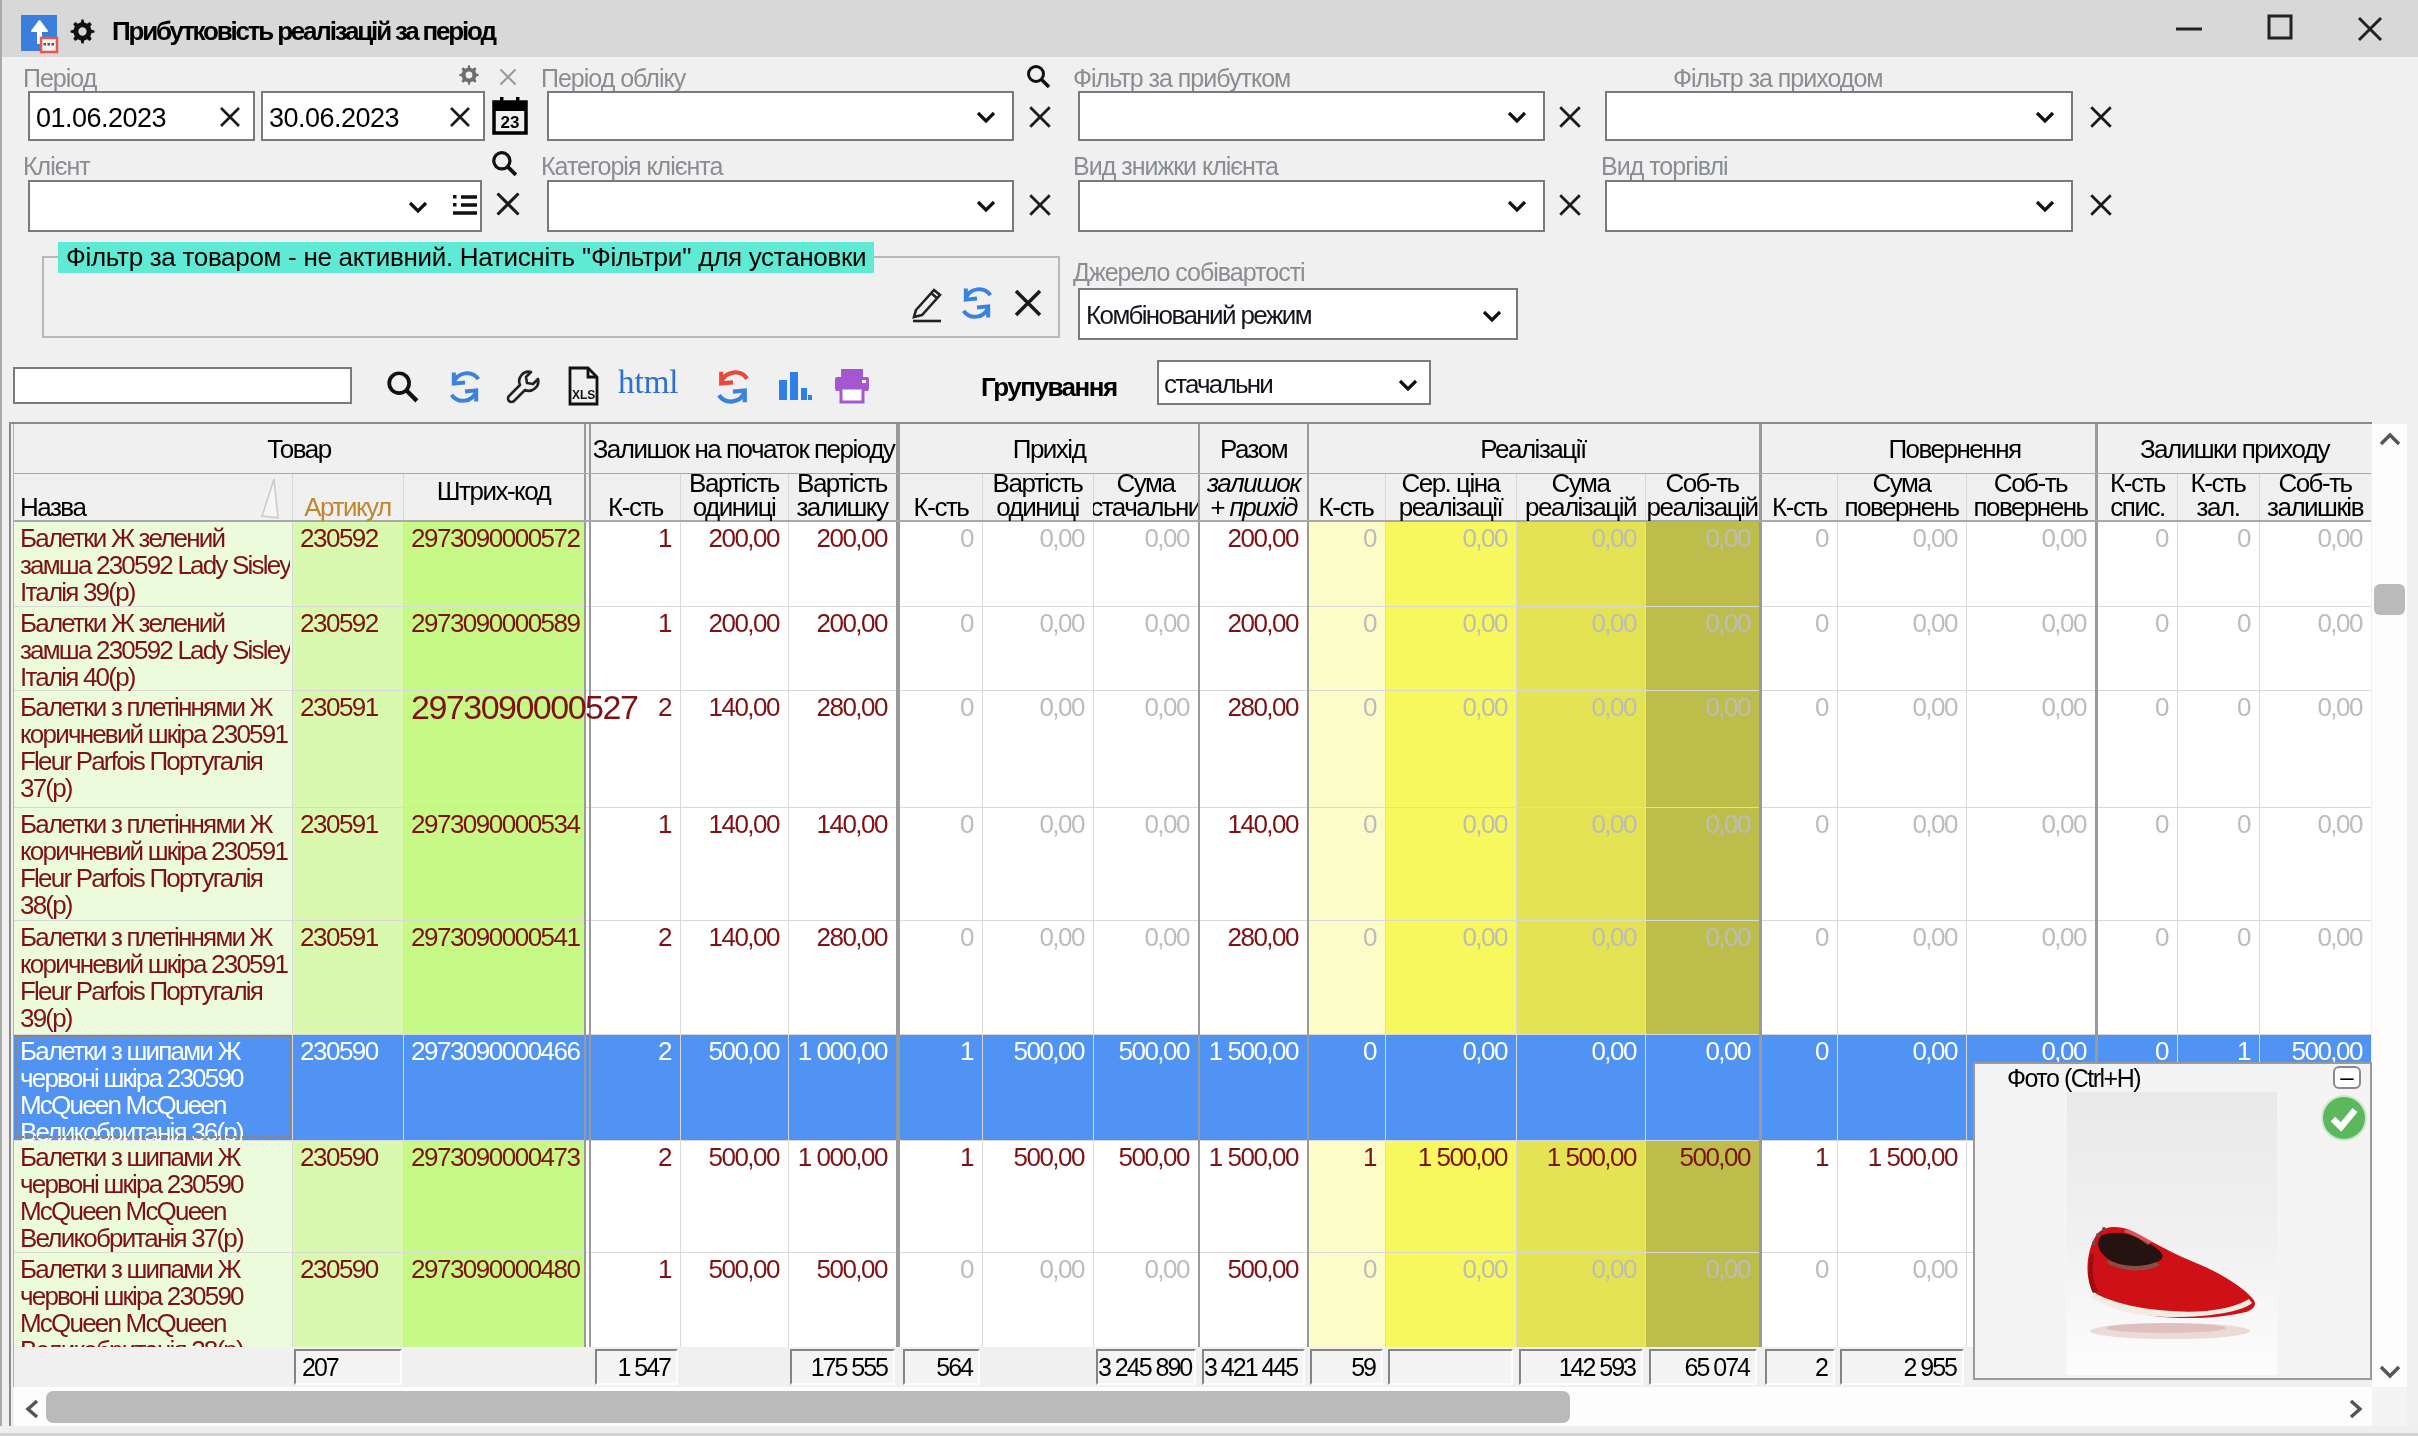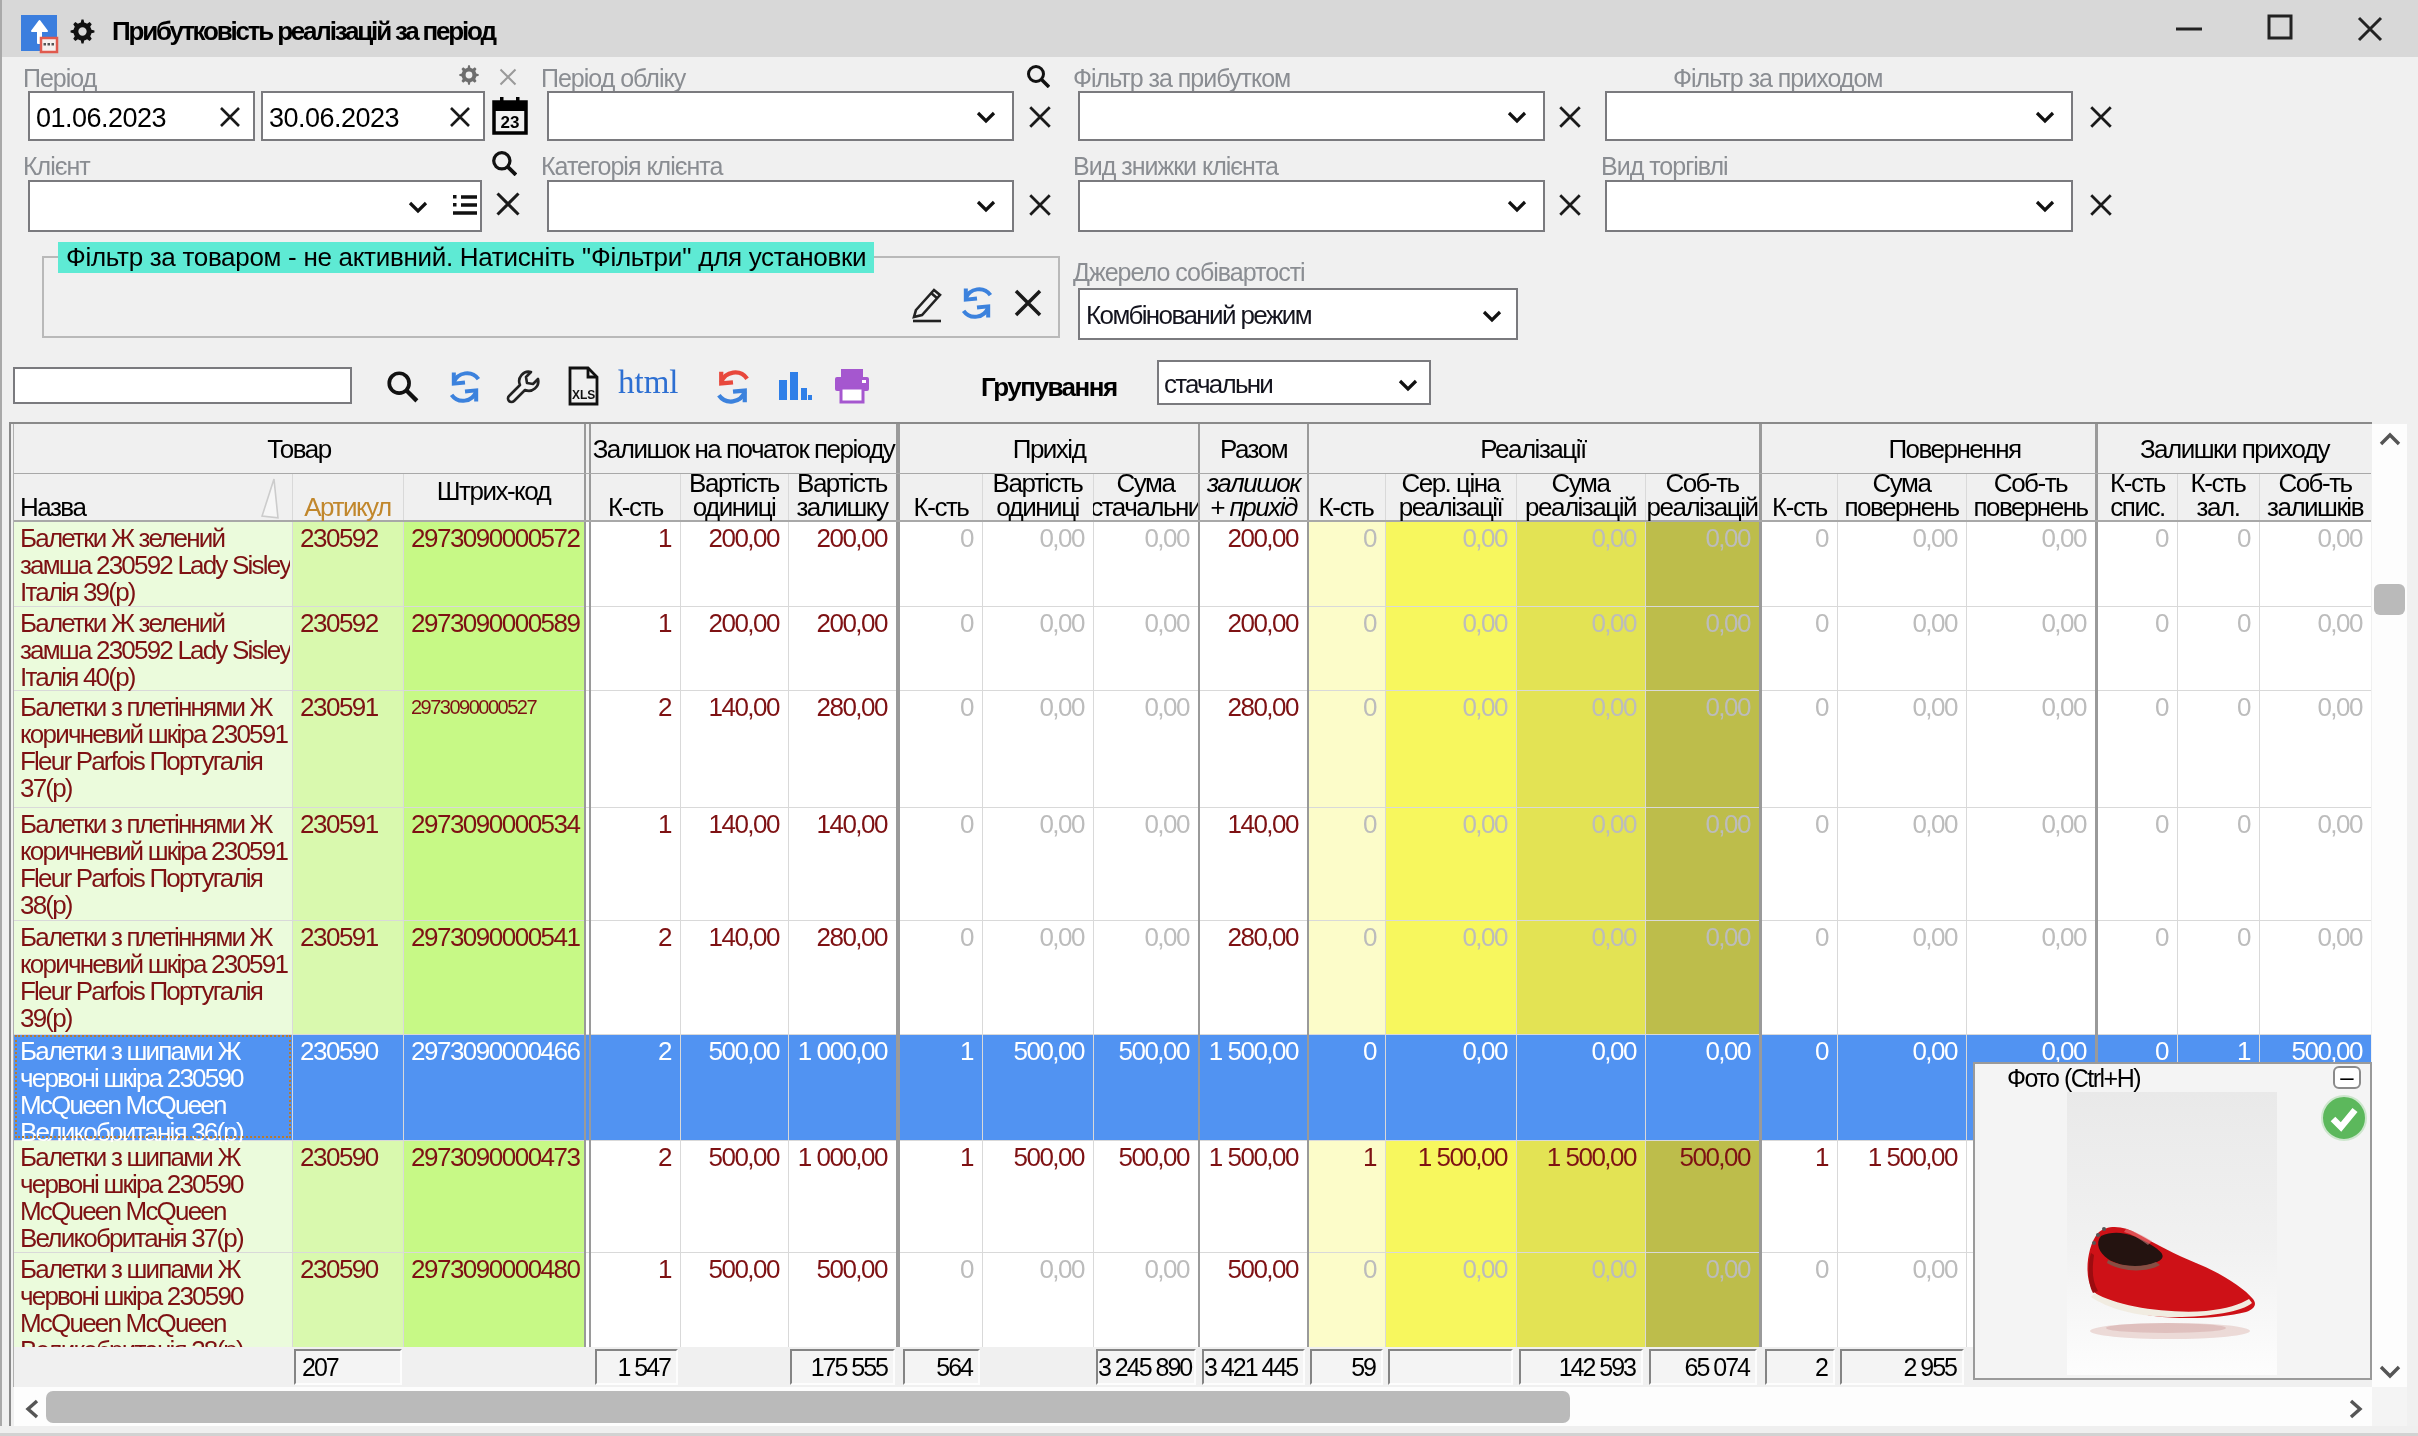--- a/index.html
+++ b/index.html
@@ -309,21 +309,21 @@
 <div class="num" style="left:1516px;top:610px;width:120px;line-height:27px;color:#bcbcbc">0,00</div>
 <div class="num" style="left:1645px;top:610px;width:105px;line-height:27px;color:#bcbcbc">0,00</div>
 <div class="num" style="left:1762px;top:610px;width:66px;line-height:27px;color:#bcbcbc">0</div>
 <div class="num" style="left:1837px;top:610px;width:120px;line-height:27px;color:#bcbcbc">0,00</div>
 <div class="num" style="left:1966px;top:610px;width:120px;line-height:27px;color:#bcbcbc">0,00</div>
 <div class="num" style="left:2098px;top:610px;width:70px;line-height:27px;color:#bcbcbc">0</div>
 <div class="num" style="left:2177px;top:610px;width:73px;line-height:27px;color:#bcbcbc">0</div>
 <div class="num" style="left:2259px;top:610px;width:103px;line-height:27px;color:#bcbcbc">0,00</div>
 <div class="abs" style="left:20px;top:694px;width:270px;height:115px;overflow:hidden;font-size:26px;letter-spacing:-1.8px;line-height:27px;white-space:nowrap;color:#7e1113">Балетки з плетіннями Ж<br>коричневий шкіра 230591<br>Fleur Parfois Португалія<br>37(р)</div>
 <div class="abs" style="left:300px;top:694px;font-size:26px;letter-spacing:-1.5px;line-height:27px;color:#7e1113">230591</div>
-<div class="abs" style="left:411px;top:694px;font-size:20px;letter-spacing:-1.5px;line-height:27px;color:#7e1113">2973090000527</div>
+<div class="abs" style="left:411px;top:694px;font-size:34px;letter-spacing:-1.5px;line-height:27px;color:#7e1113">2973090000527</div>
 <div class="num" style="left:591px;top:694px;width:80px;line-height:27px;color:#7e1113">2</div>
 <div class="num" style="left:680px;top:694px;width:99px;line-height:27px;color:#7e1113">140,00</div>
 <div class="num" style="left:788px;top:694px;width:99px;line-height:27px;color:#7e1113">280,00</div>
 <div class="num" style="left:900px;top:694px;width:73px;line-height:27px;color:#bcbcbc">0</div>
 <div class="num" style="left:982px;top:694px;width:102px;line-height:27px;color:#bcbcbc">0,00</div>
 <div class="num" style="left:1093px;top:694px;width:96px;line-height:27px;color:#bcbcbc">0,00</div>
 <div class="num" style="left:1200px;top:694px;width:98px;line-height:27px;color:#7e1113">280,00</div>
 <div class="num" style="left:1307px;top:694px;width:69px;line-height:27px;color:#bcbcbc">0</div>
 <div class="num" style="left:1385px;top:694px;width:122px;line-height:27px;color:#bcbcbc">0,00</div>
 <div class="num" style="left:1516px;top:694px;width:120px;line-height:27px;color:#bcbcbc">0,00</div>

